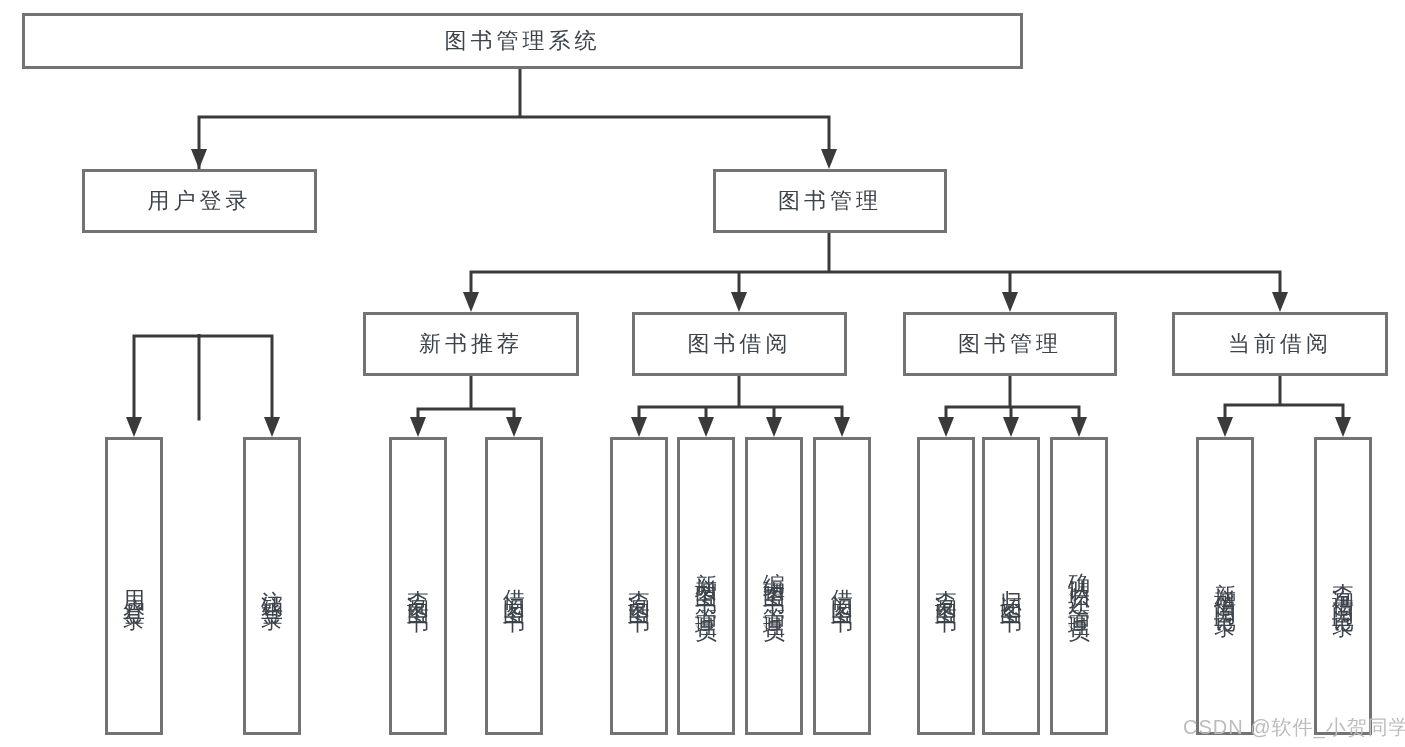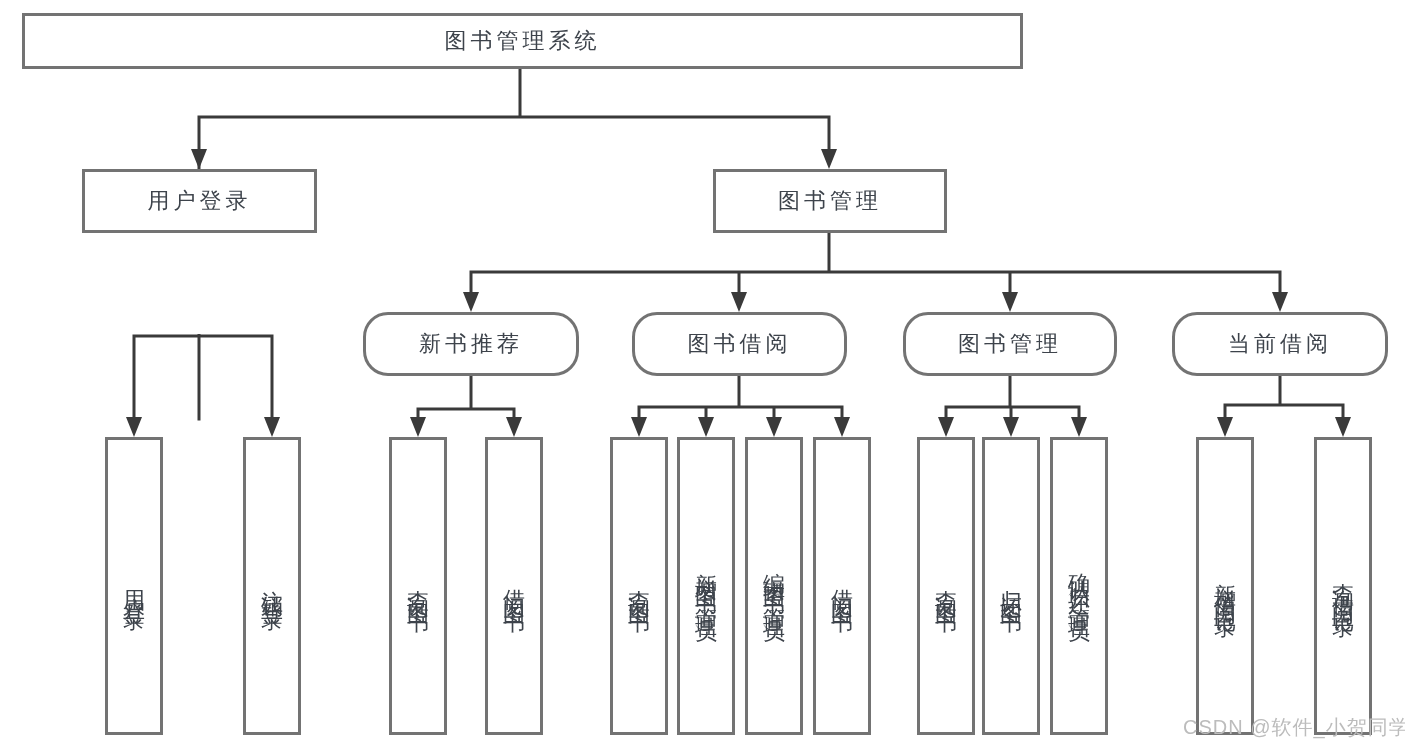--- a/index.html
+++ b/index.html
@@ -10,21 +10,21 @@
   .connectors{position:absolute;left:0;top:0;width:1405px;height:747px;}
   .node{
     position:absolute;background:#ffffff;border:3px solid #737373;box-sizing:border-box;
     display:flex;align-items:center;justify-content:center;color:#3d434b;
   }
   .hnode span{font-size:22px;letter-spacing:4px;white-space:nowrap;line-height:1;}
   .root{left:22px;top:13px;width:1001px;height:56px;}
   .lvl2{height:64px;}
   .n-user{left:82px;top:169px;width:235px;}
   .n-mgmt{left:713px;top:169px;width:234px;}
-  .lvl3{top:312px;height:64px;border-radius:25px;}
+  .lvl3{top:312px;height:64px;}
   .n-rec{left:363px;width:216px;}
   .n-bor{left:632px;width:215px;}
   .n-cur{left:903px;width:214px;}
   .n-log{left:1172px;width:216px;}
   .leaf{top:437px;width:58px;height:298px;}
   .leaf span{
     writing-mode:vertical-rl;text-orientation:mixed;
     font-size:22px;letter-spacing:7px;line-height:1;
   }
   .l1{left:105px;}  .l2{left:243px;}

